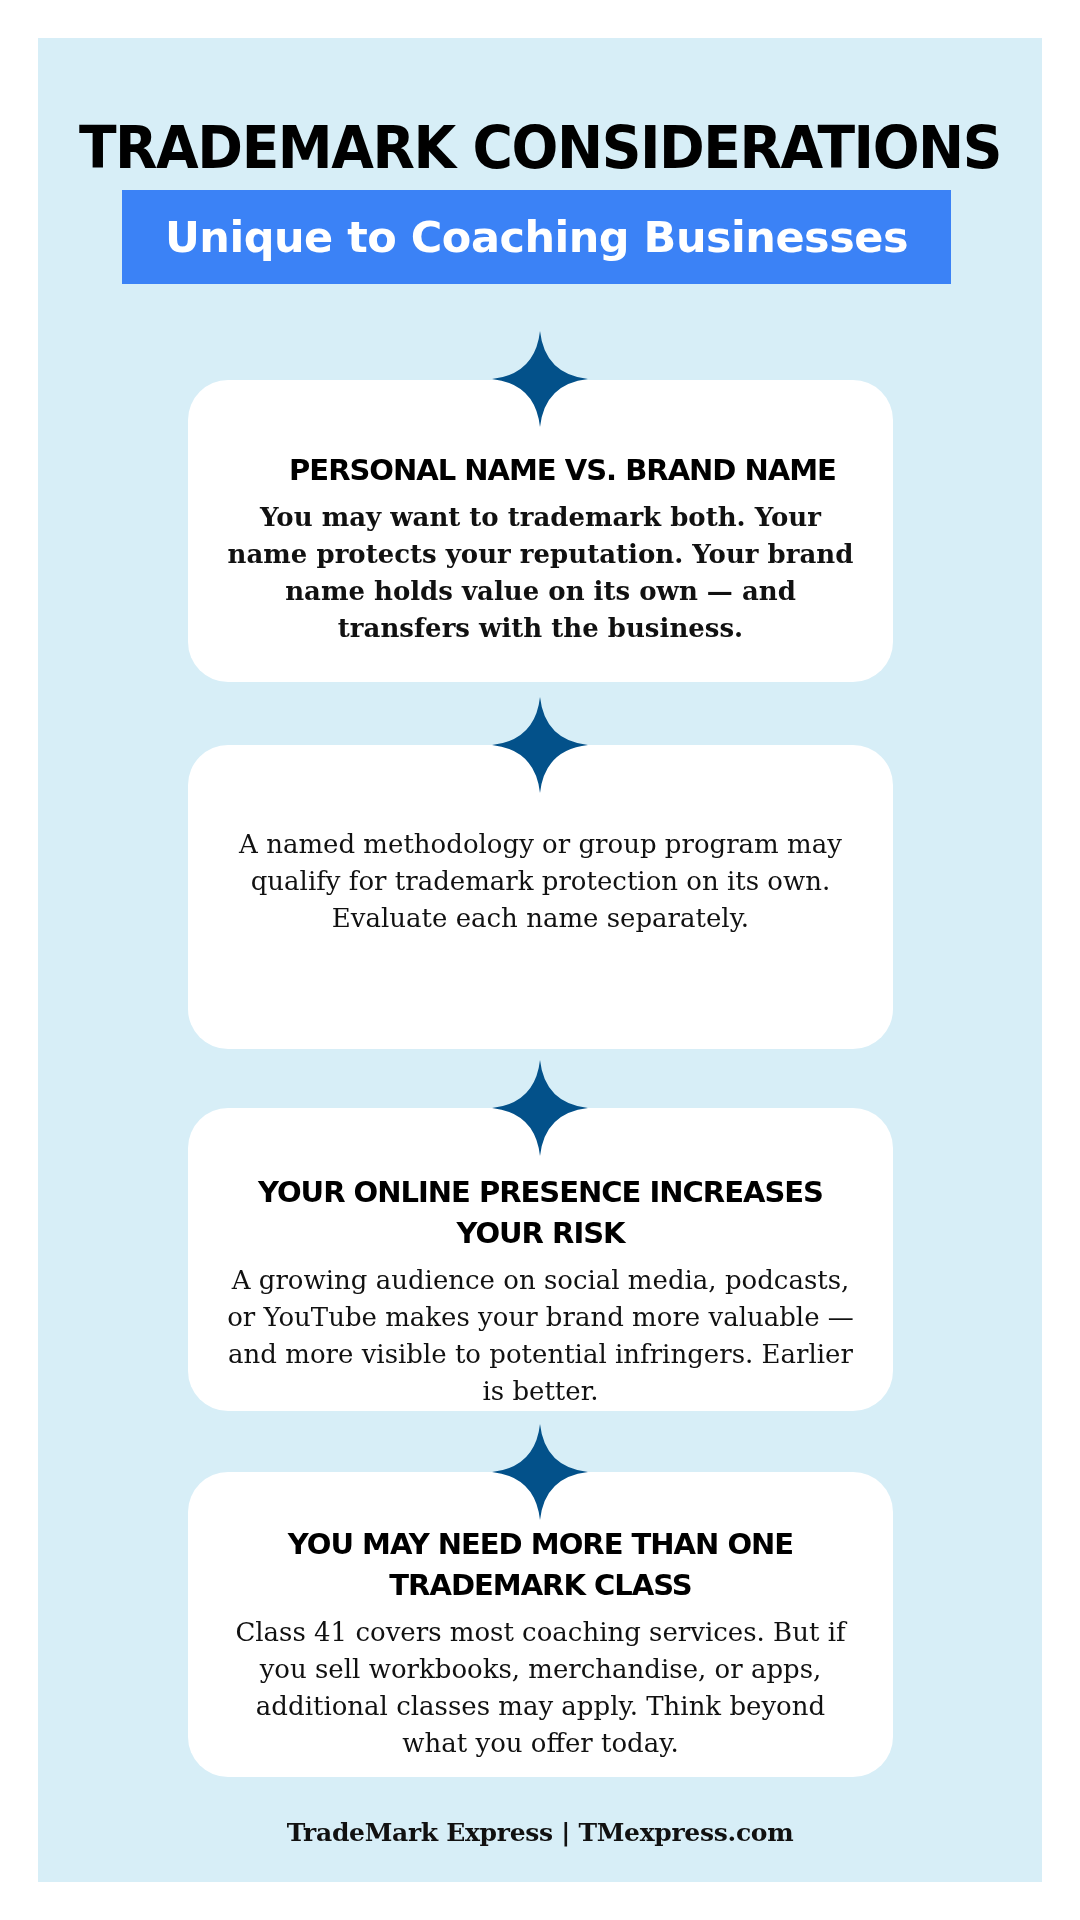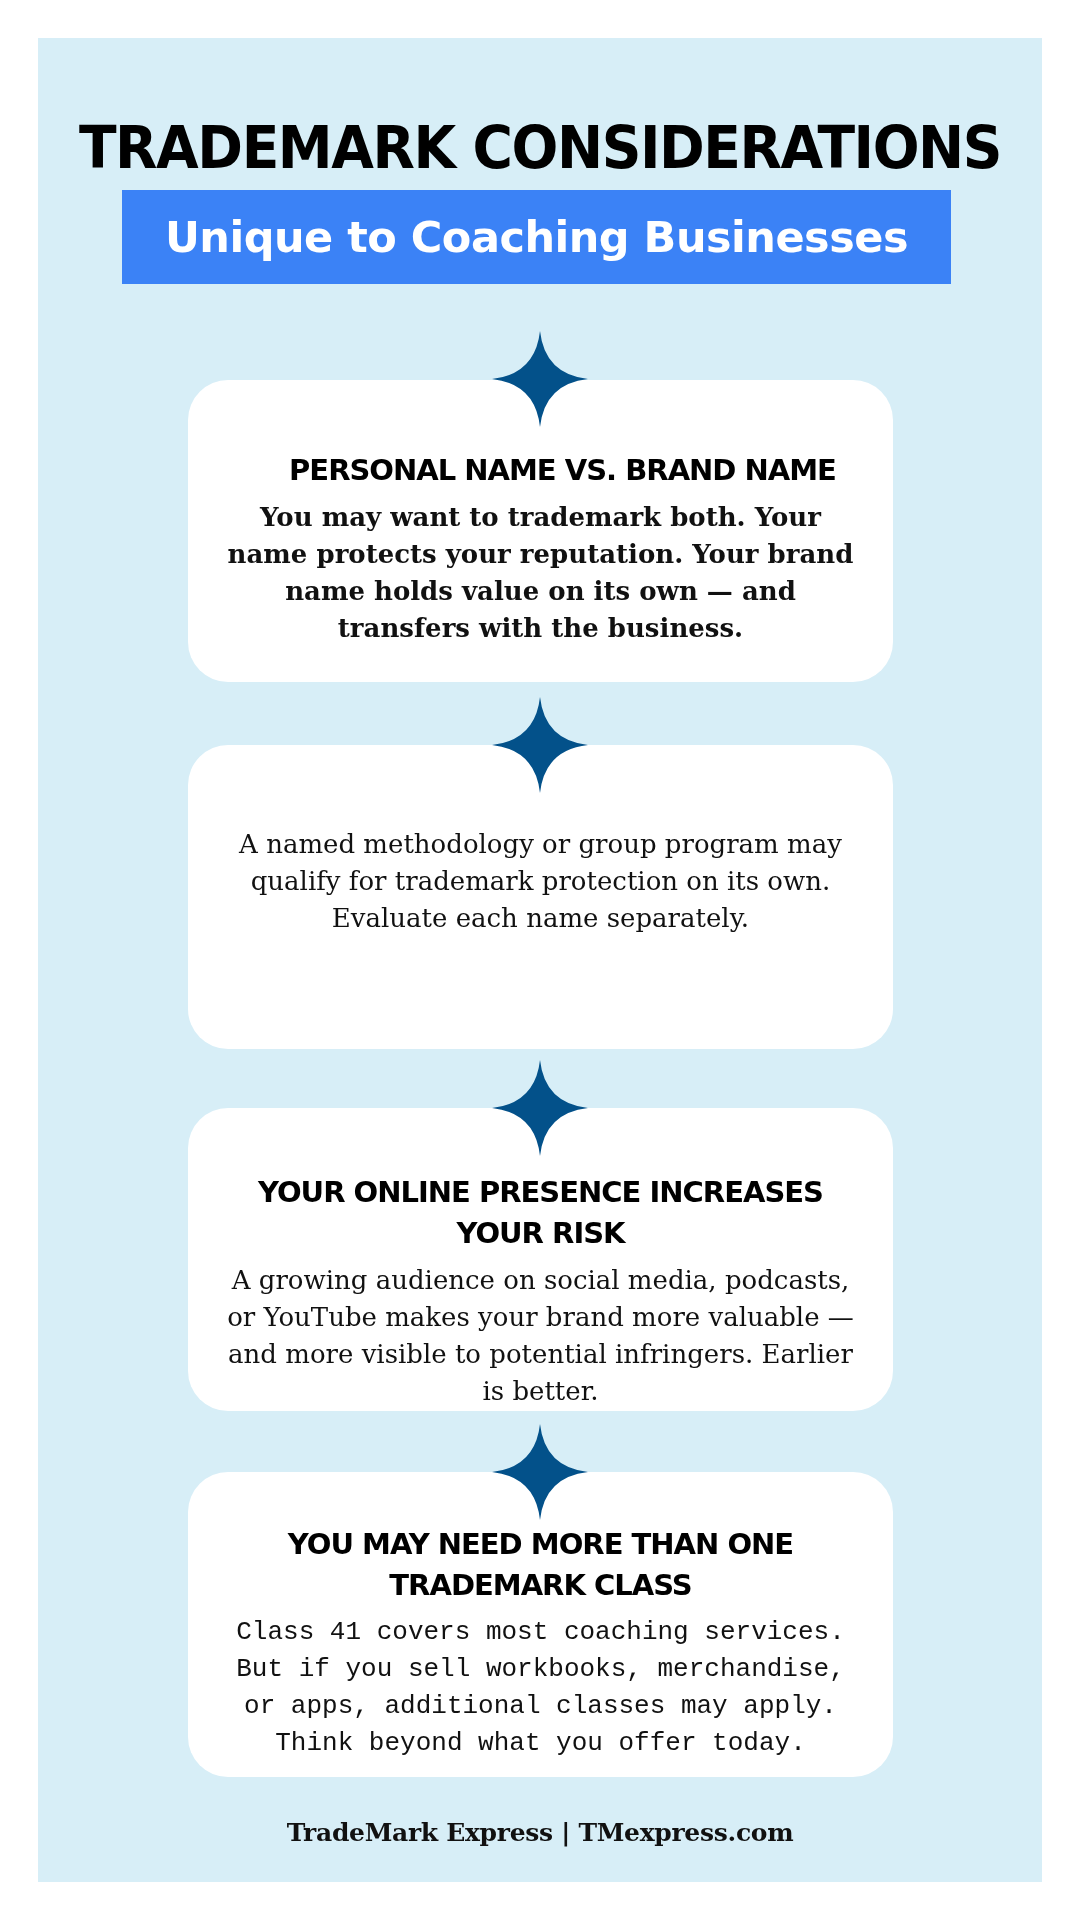--- a/index.html
+++ b/index.html
@@ -57,20 +57,20 @@
     <p style="padding:0 30px;">A growing audience on social media, podcasts, or YouTube makes your brand more valuable — and more visible to potential infringers. Earlier is better.</p>
   </div>
 </div>
 <svg class="star" style="top:1060px;" viewBox="0 0 100 100">
   <path d="M50 0 Q55 45 100 50 Q55 55 50 100 Q45 55 0 50 Q45 45 50 0 Z" fill="#03518a"></path>
 </svg>
 
 <div class="card" style="top:1472px;height:305px;">
   <div class="card-inner" style="top:52px;">
     <h2 style="padding:0 36px;">YOU MAY NEED MORE THAN ONE TRADEMARK CLASS</h2>
-    <p style="padding:0 40px;font-family:Liberation Mono, monospace;">Class 41 covers most coaching services. But if you sell workbooks, merchandise, or apps, additional classes may apply. Think beyond what you offer today.</p>
+    <p style="padding:0 40px;">Class 41 covers most coaching services. But if you sell workbooks, merchandise, or apps, additional classes may apply. Think beyond what you offer today.</p>
   </div>
 </div>
 <svg class="star" style="top:1424px;" viewBox="0 0 100 100">
   <path d="M50 0 Q55 45 100 50 Q55 55 50 100 Q45 55 0 50 Q45 45 50 0 Z" fill="#03518a"></path>
 </svg>
 
 <div class="footer">TradeMark Express | TMexpress.com</div>
 
 </body></html>

